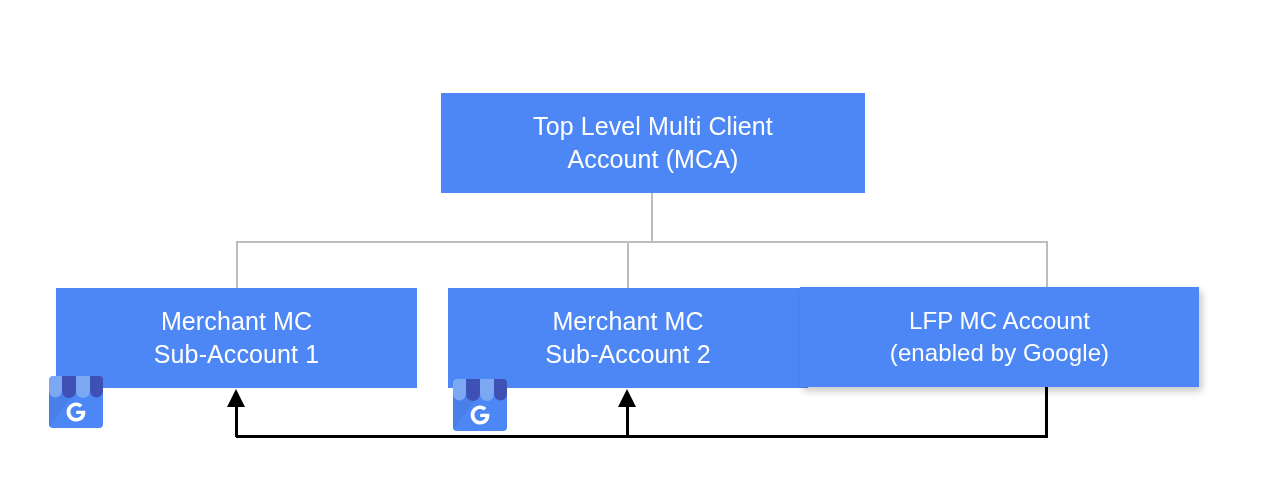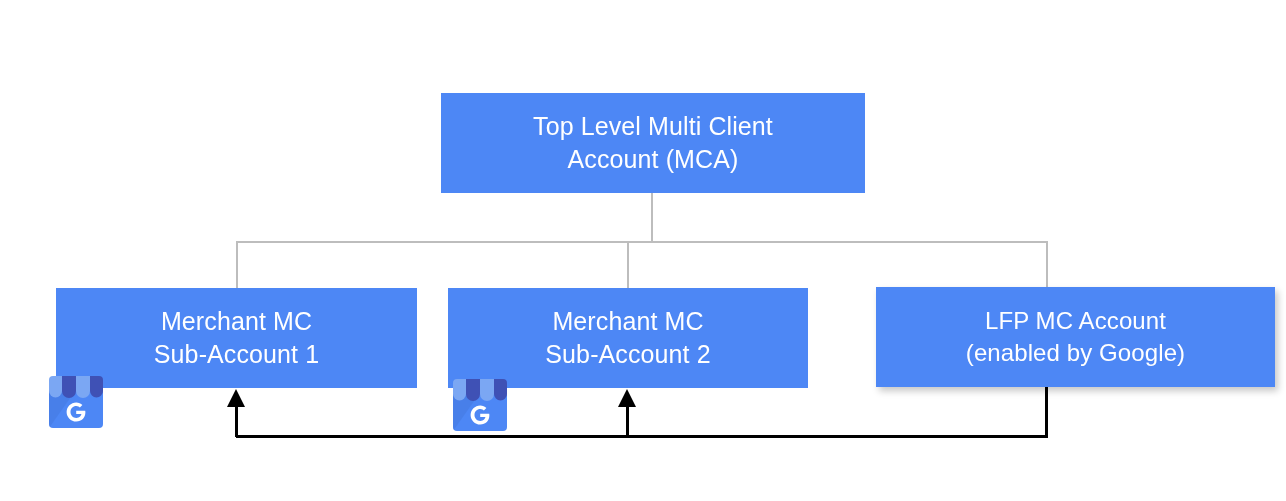--- a/index.html
+++ b/index.html
@@ -54,21 +54,21 @@
     background: #4d87f5;
   }
   #node-sub2 {
     left: 448px;
     top: 288px;
     width: 360px;
     height: 100px;
     background: #4d87f5;
   }
   #node-lfp {
-    left: 876px;
+    left: 800px;
     top: 287px;
     width: 399px;
     height: 100px;
     background: #4d87f5;
     box-shadow: 3px 4px 7px rgba(0,0,0,0.22);
   }
   #node-lfp .label {
     font-size: 24px;
     line-height: 32px;
   }

